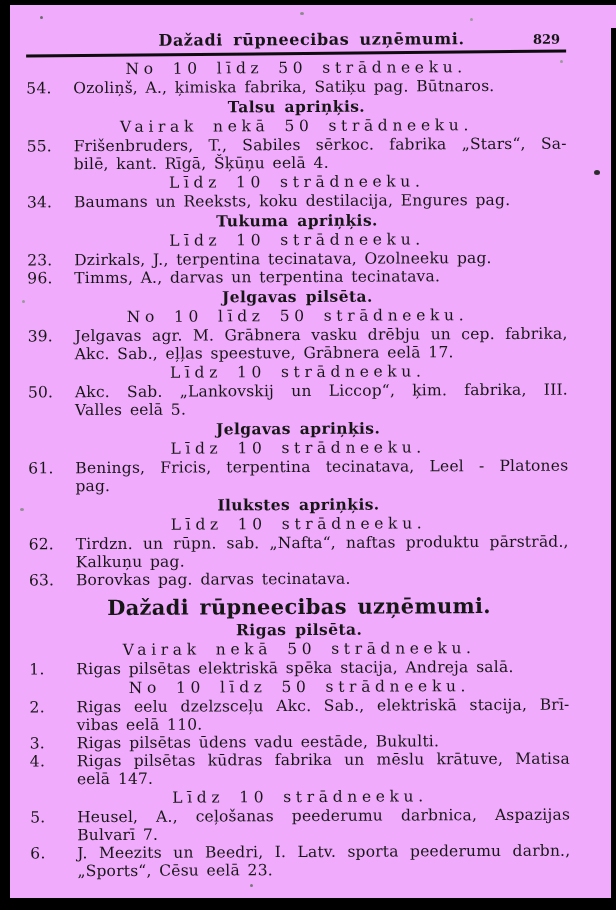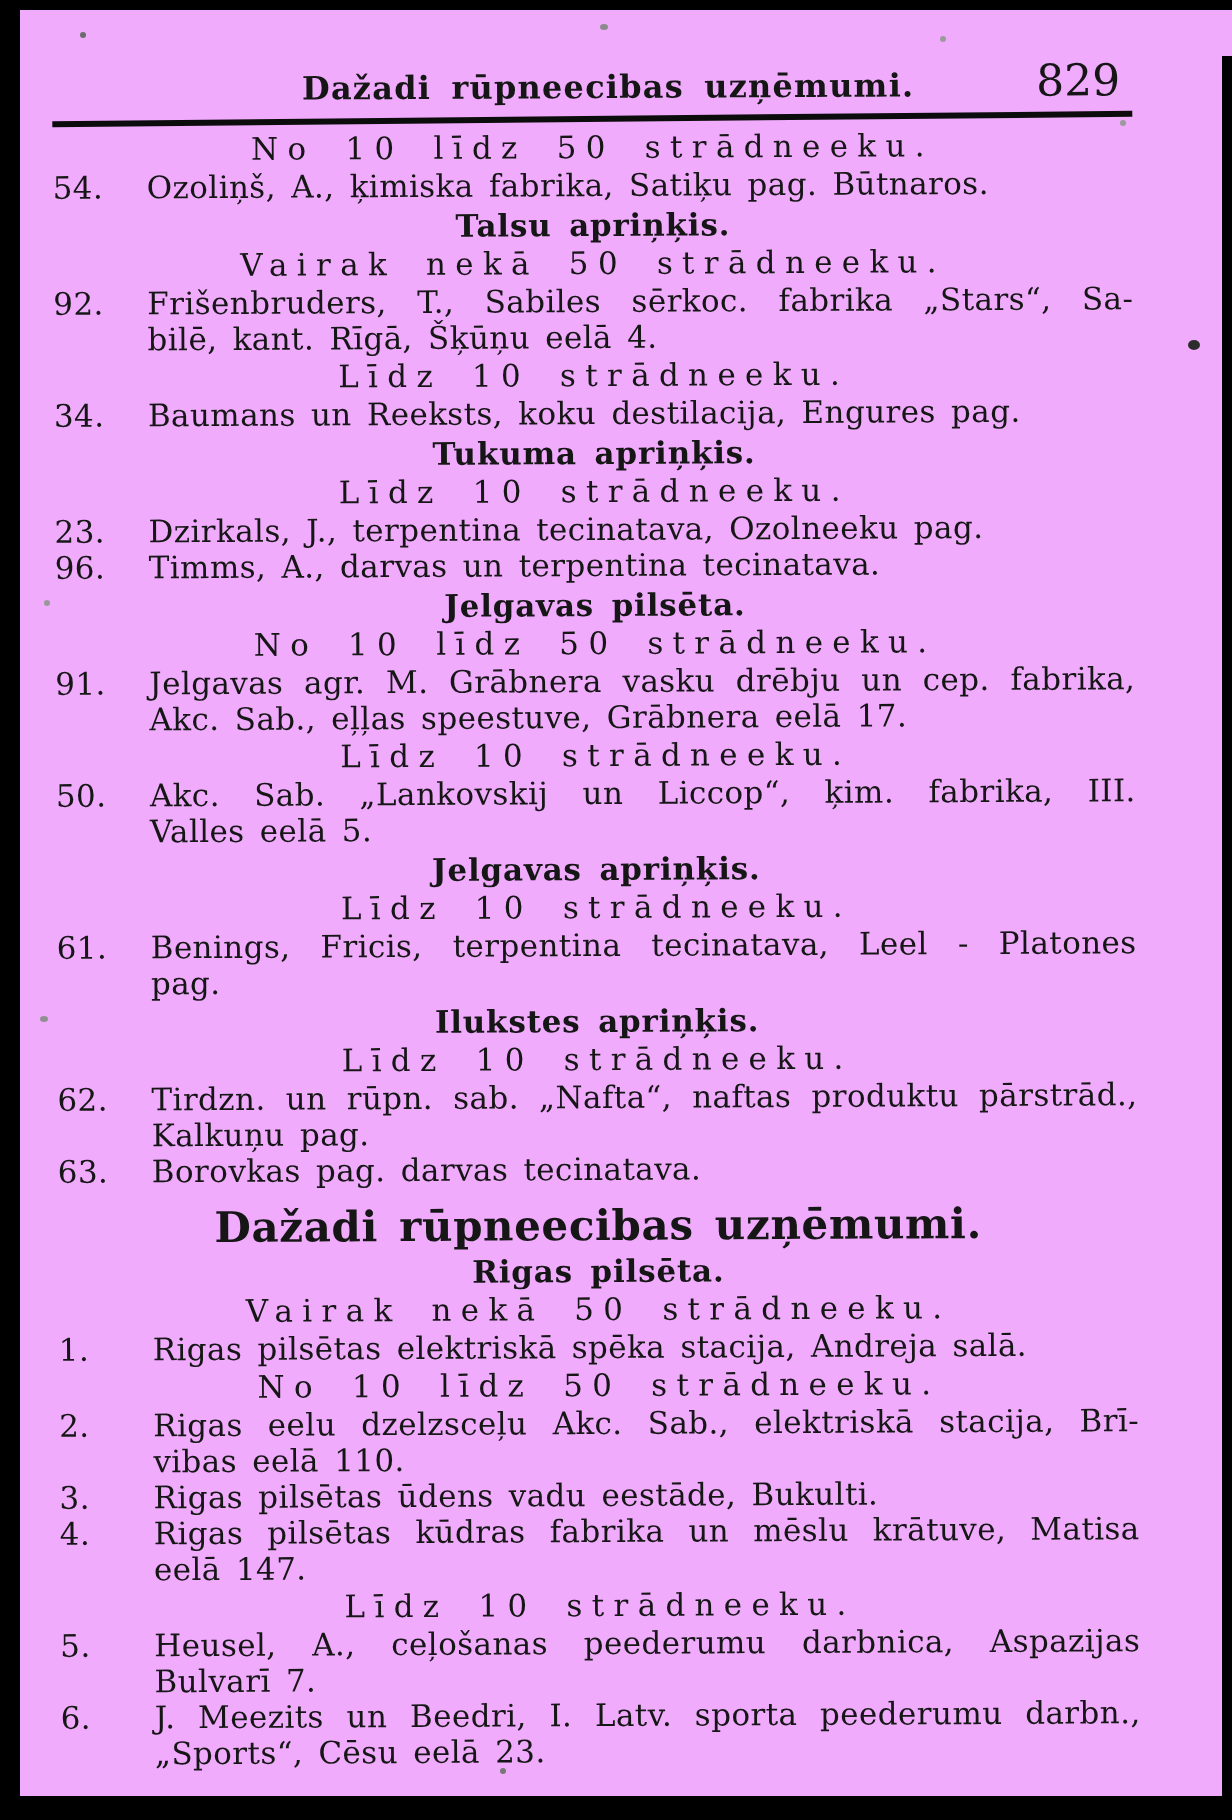--- a/index.html
+++ b/index.html
@@ -44,22 +44,22 @@
   .hdr-title {
     flex: 1;
     text-align: center;
     font-weight: bold;
     font-size: 16px;
     letter-spacing: 0.6px;
     word-spacing: 4px;
     padding-left: 60px;
   }
   .hdr-page {
-    font-size: 22px;
-    font-weight: normal;
+    font-size: 13px;
+    font-weight: bold;
     padding-right: 2px;
   }
   .hdr-rule {
     height: 3px;
     background: #0c0c0c;
     margin-top: 3px;
     transform: rotate(-0.25deg);
   }
   .blocks {
     margin-top: 4px;
@@ -133,21 +133,21 @@
         <div class="b-workers">No 10 līdz 50 strādneeku.</div>
         <div class="b-entry">
           <span class="e-num">54.</span>
           <div class="e-lines">
             <div class="e-line">Ozoliņš, A., ķimiska fabrika, Satiķu pag. Būtnaros.</div>
           </div>
         </div>
         <div class="b-district">Talsu apriņķis.</div>
         <div class="b-workers">Vairak nekā 50 strādneeku.</div>
         <div class="b-entry">
-          <span class="e-num">92.</span>
+          <span class="e-num">55.</span>
           <div class="e-lines">
             <div class="e-line jfull">Frišenbruders, T., Sabiles sērkoc. fabrika „Stars“, Sa-</div>
             <div class="e-line">bilē, kant. Rīgā, Šķūņu eelā 4.</div>
           </div>
         </div>
         <div class="b-workers">Līdz 10 strādneeku.</div>
         <div class="b-entry">
           <span class="e-num">34.</span>
           <div class="e-lines">
             <div class="e-line">Baumans un Reeksts, koku destilacija, Engures pag.</div>
@@ -163,21 +163,21 @@
         </div>
         <div class="b-entry">
           <span class="e-num">96.</span>
           <div class="e-lines">
             <div class="e-line">Timms, A., darvas un terpentina tecinatava.</div>
           </div>
         </div>
         <div class="b-district">Jelgavas pilsēta.</div>
         <div class="b-workers">No 10 līdz 50 strādneeku.</div>
         <div class="b-entry">
-          <span class="e-num">91.</span>
+          <span class="e-num">39.</span>
           <div class="e-lines">
             <div class="e-line jfull">Jelgavas agr. M. Grābnera vasku drēbju un cep. fabrika,</div>
             <div class="e-line">Akc. Sab., eļļas speestuve, Grābnera eelā 17.</div>
           </div>
         </div>
         <div class="b-workers">Līdz 10 strādneeku.</div>
         <div class="b-entry">
           <span class="e-num">50.</span>
           <div class="e-lines">
             <div class="e-line jfull">Akc. Sab. „Lankovskij un Liccop“, ķim. fabrika, III.</div>

